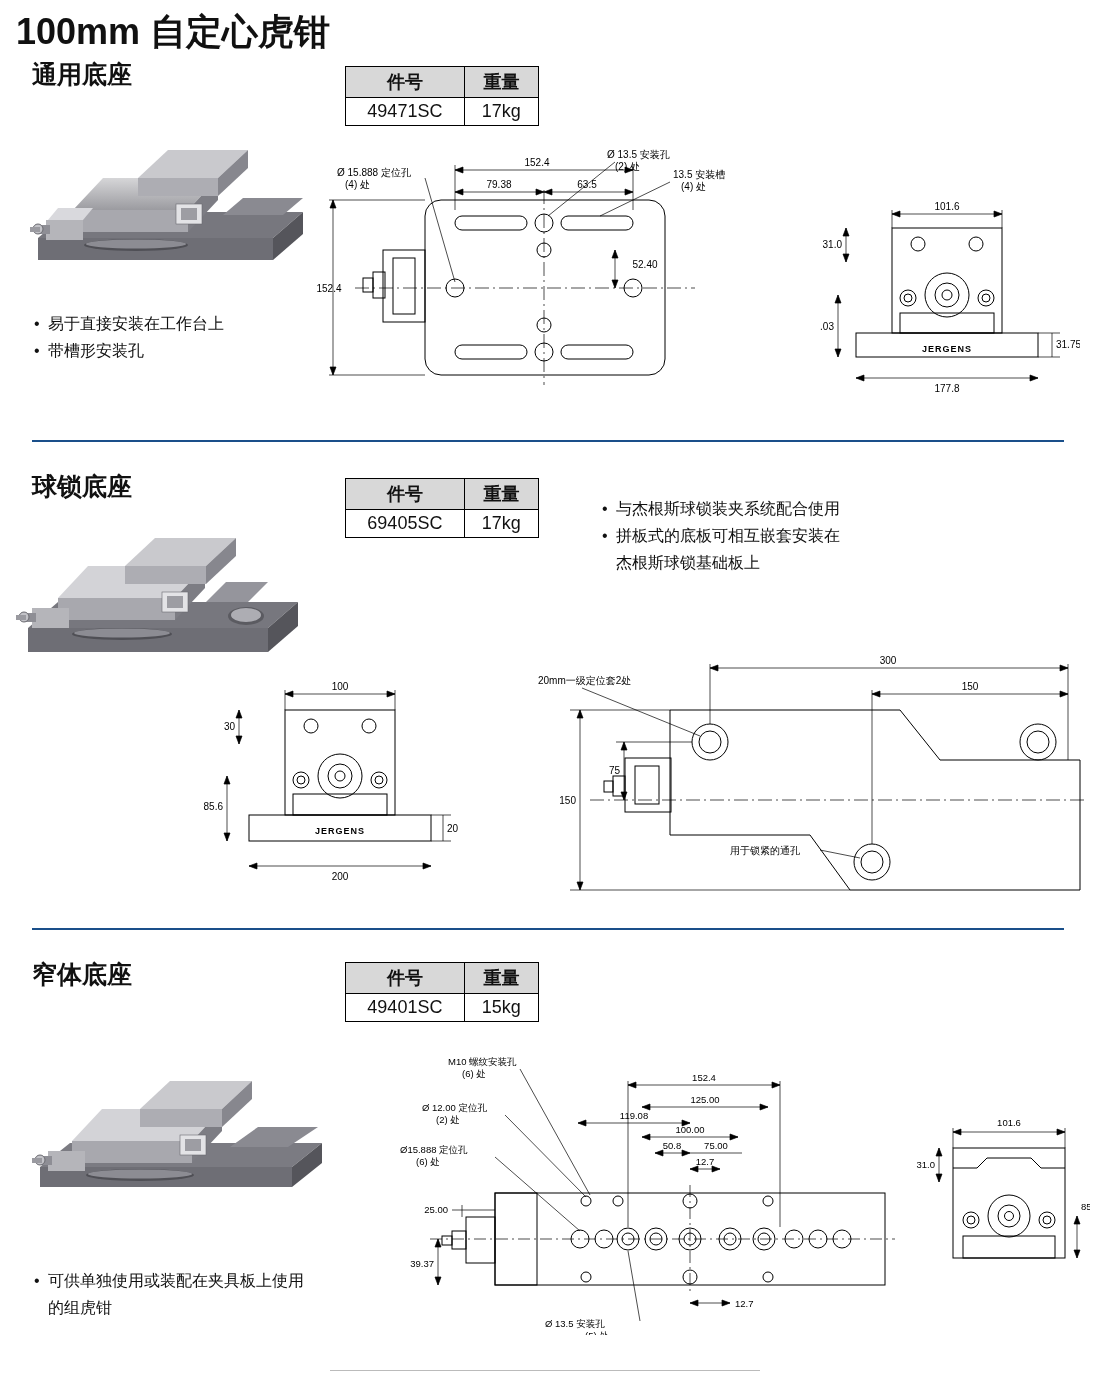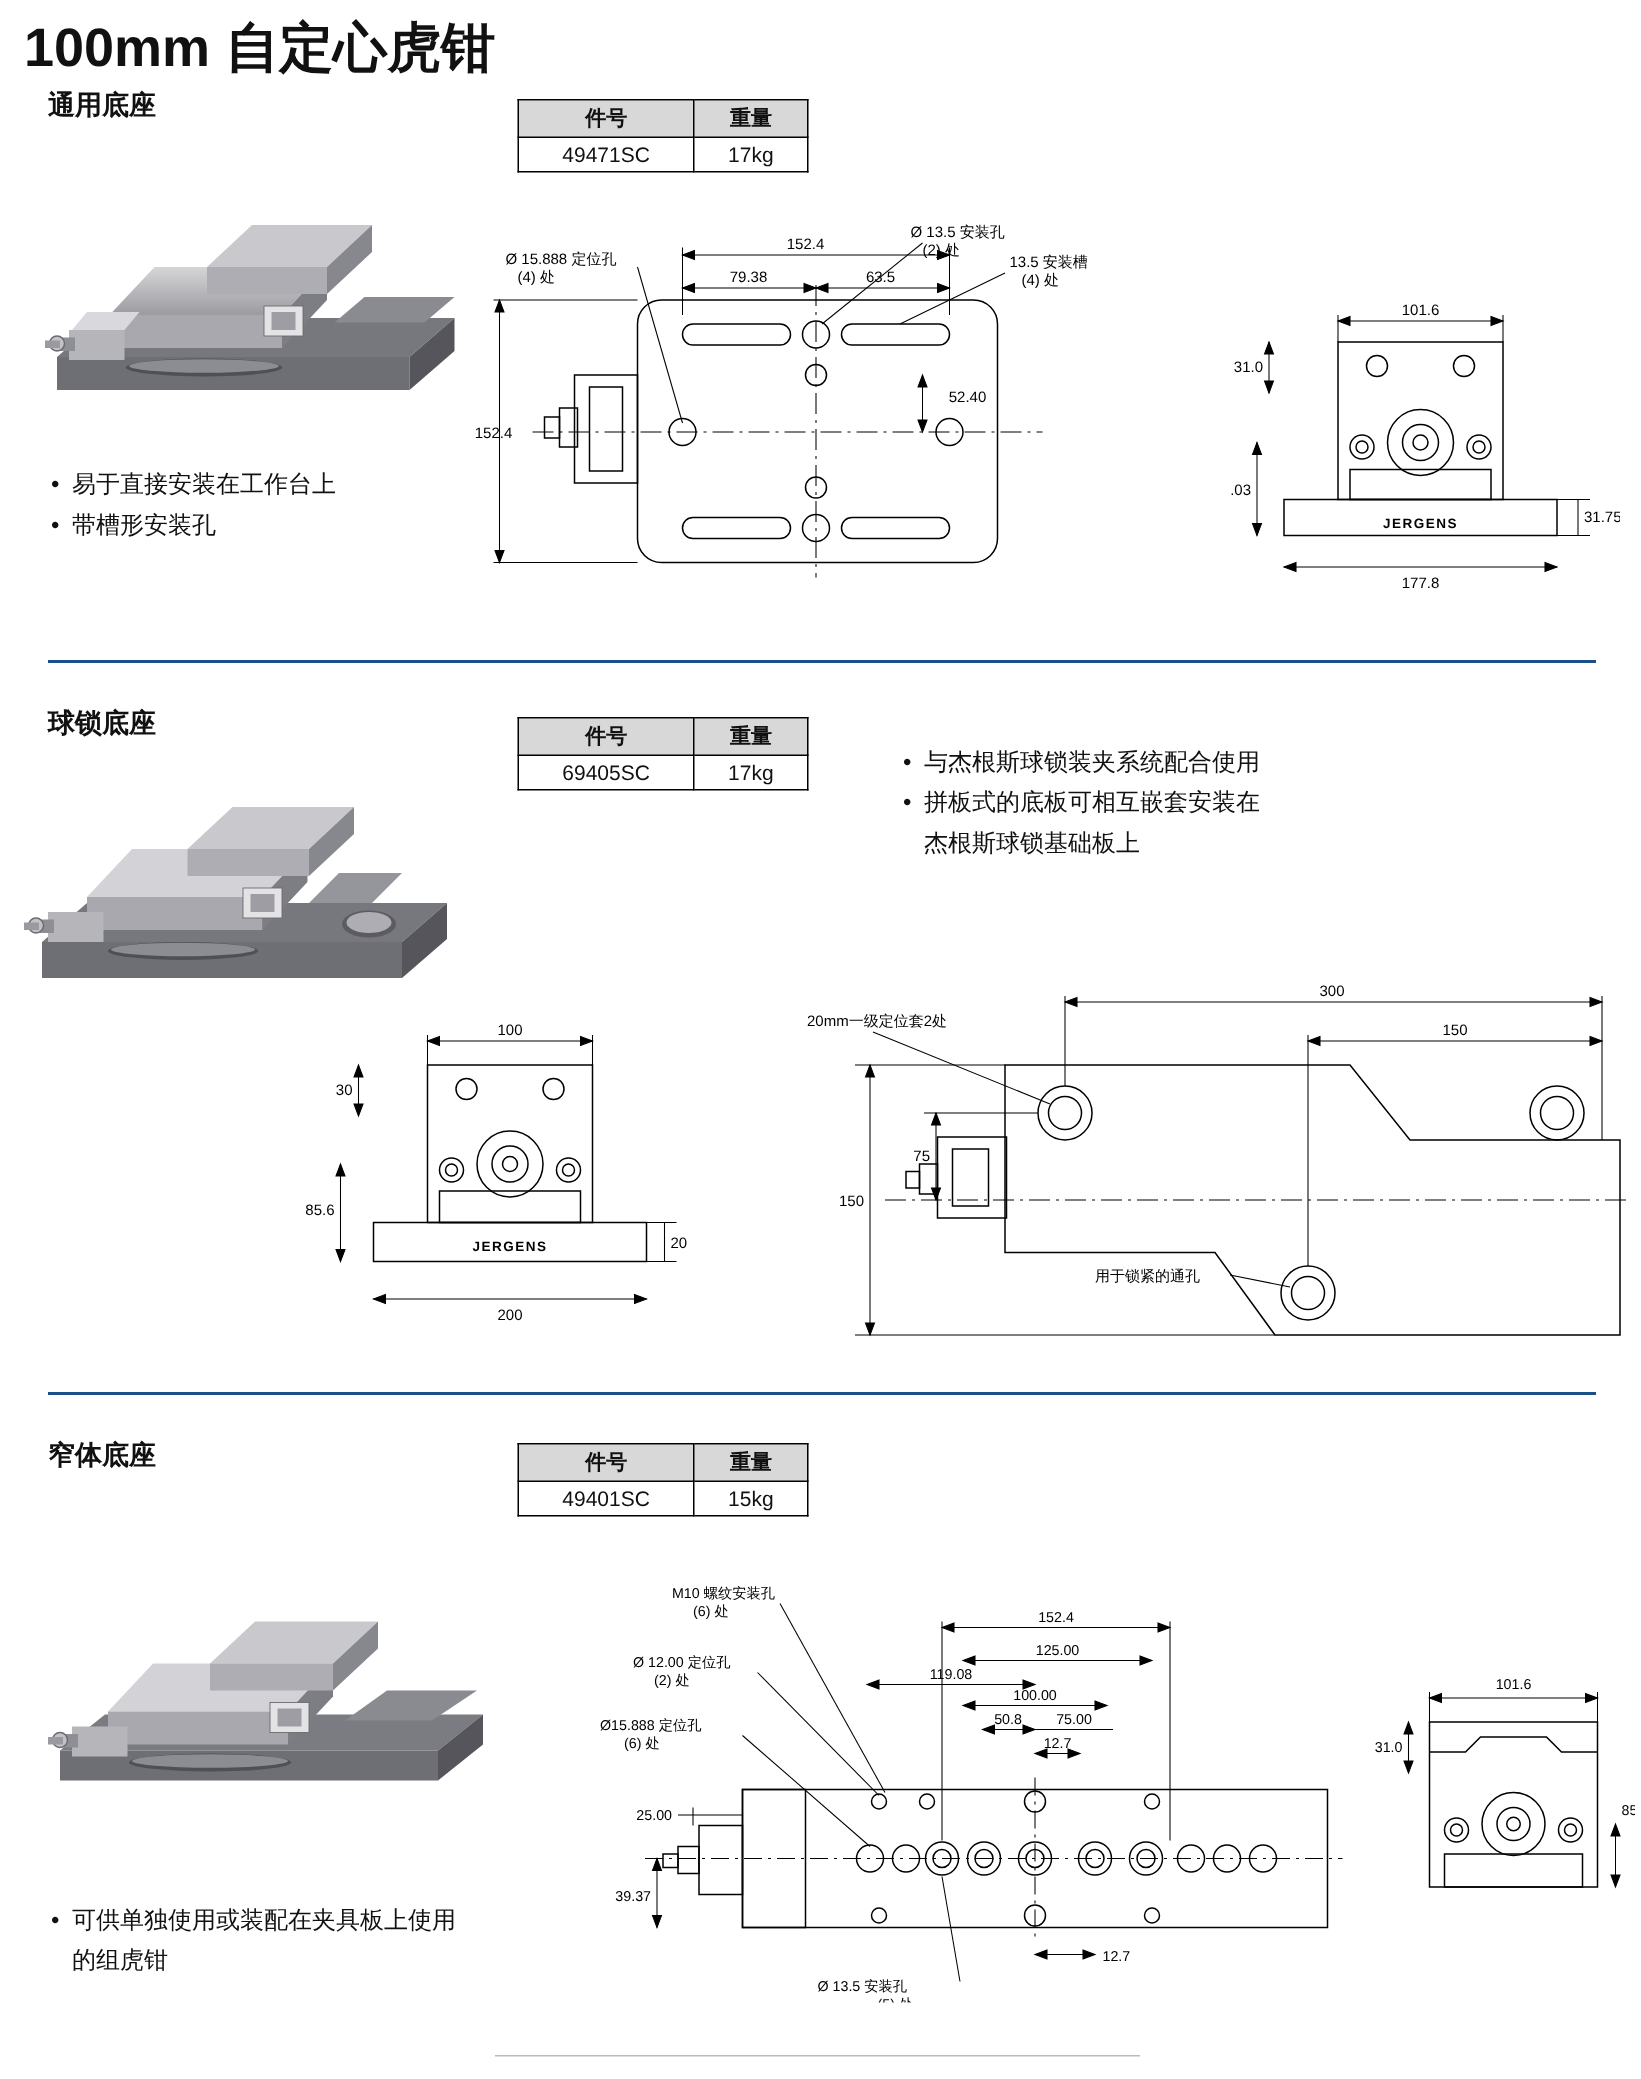--- a/index.html
+++ b/index.html
@@ -9,30 +9,30 @@
     background:#ffffff;
     font-family:"Liberation Sans", sans-serif;
     color:#111;
     overflow:hidden;
   }
   .page-title {
     position:absolute; left:16px; top:8px;
     font-size:36px; font-weight:bold; letter-spacing:0px;
   }
   .section-title {
-    position:absolute; font-size:18px; font-weight:bold;
+    position:absolute; font-size:25px; font-weight:bold;
   }
   .divider {
     position:absolute; left:32px; width:1032px; height:2px;
     background:#1a4f8a;
   }
   
   .part-table {
     position:absolute; border-collapse:collapse;
-    font-size:14px;
+    font-size:18px;
   }
   .part-table td, .part-table th {
     border:1px solid #000; padding:3px 10px; text-align:center;
     font-weight:normal;
   }
   .part-table th { background:#d8d8d8; font-weight:bold; }
   
   .bullets { position:absolute; font-size:16px; line-height:1.55;margin-top:12px; }
   .bullets .bi { position:relative; padding-left:16px; margin-bottom:2px; }
   .bullets .bi:before {

